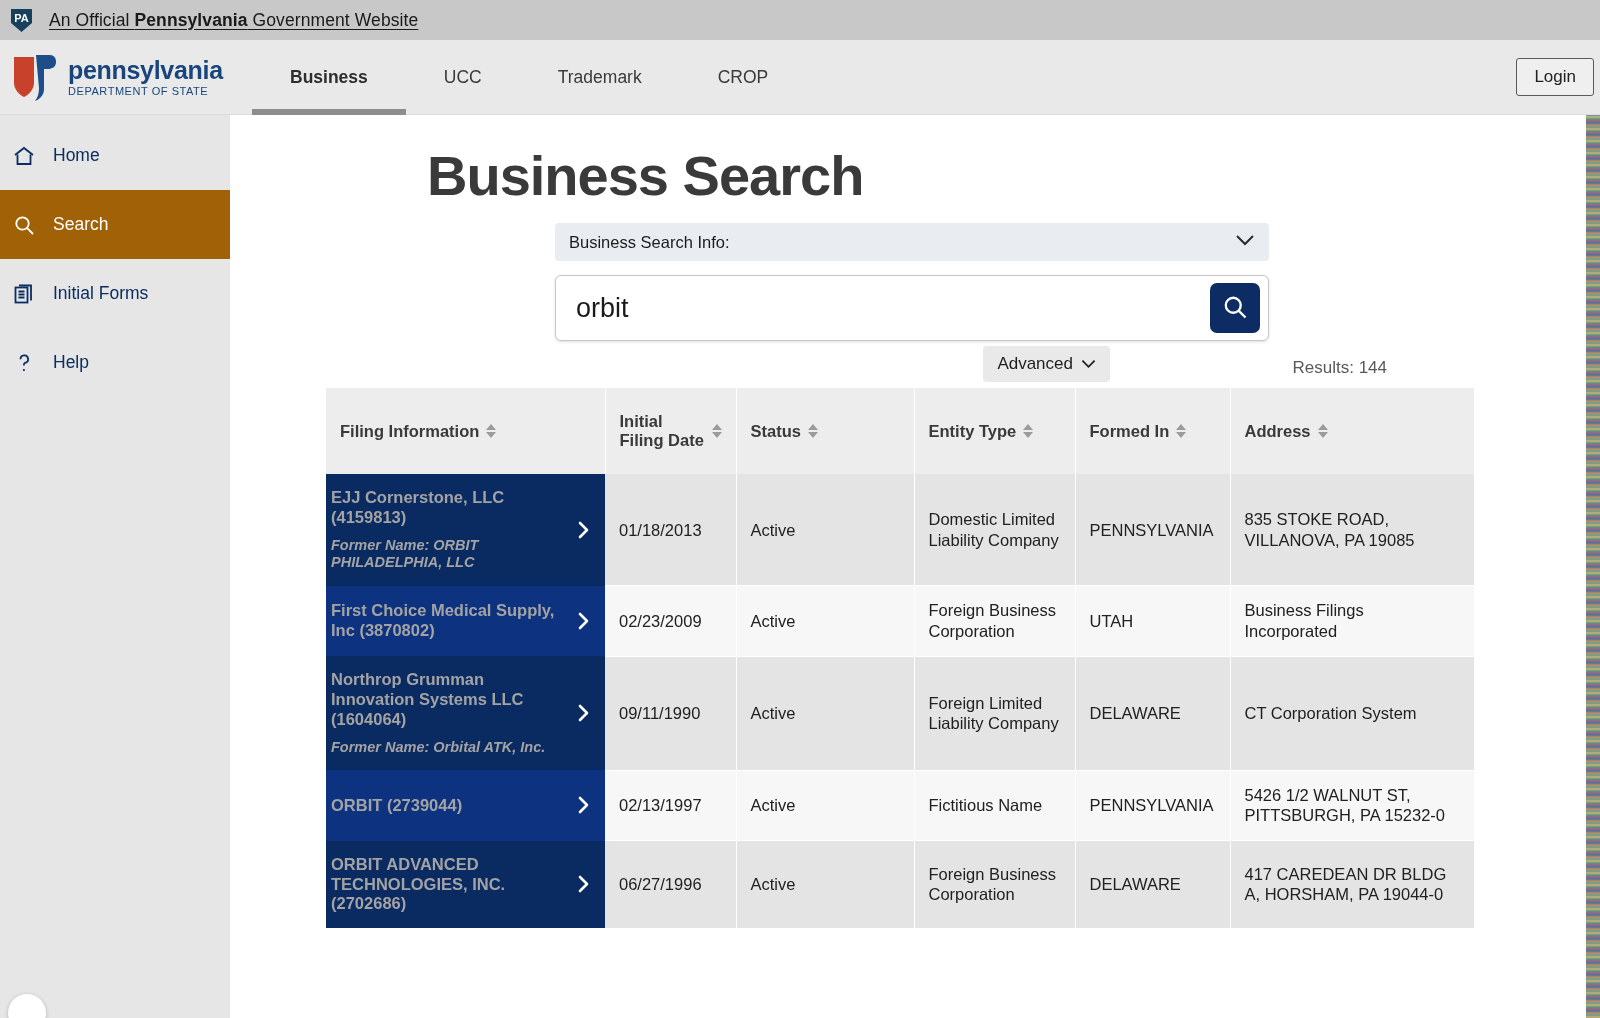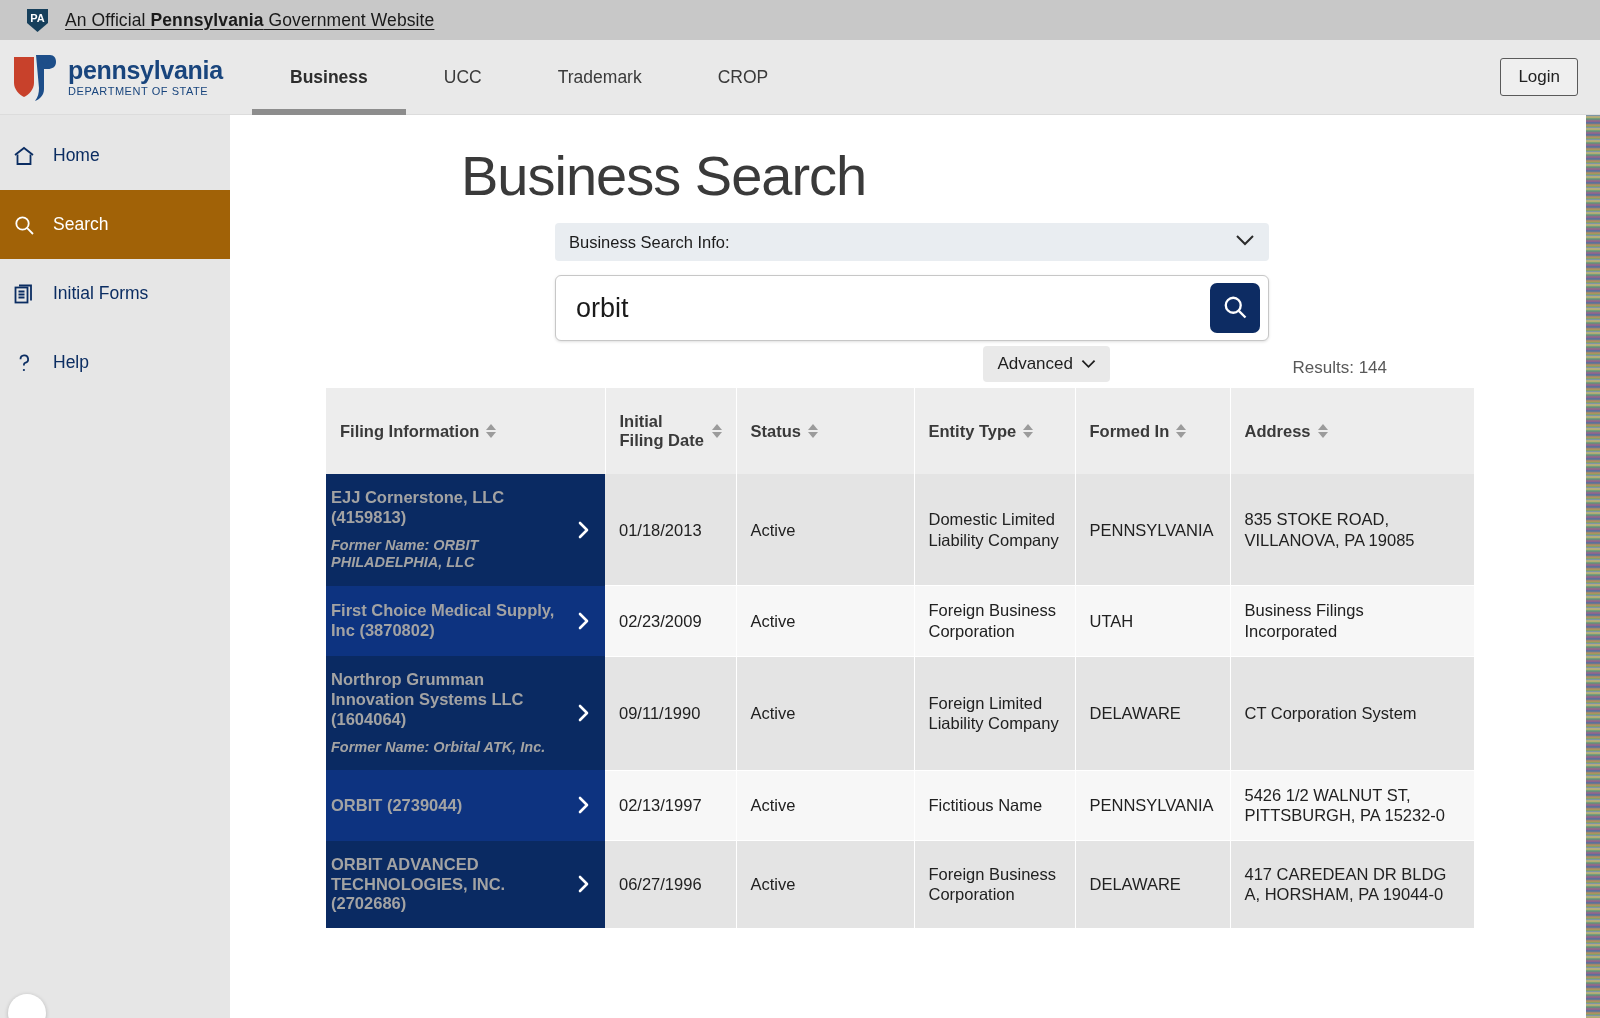--- a/index.html
+++ b/index.html
@@ -16,21 +16,20 @@
     background: #c8c8c8;
     display: flex;
     align-items: center;
     padding-left: 7px;
     gap: 13px;
   }
   .keystone {
     width: 29px; height: 29px;
     position: relative;
     flex: 0 0 auto;
-    margin-left: 16px;
   }
   .keystone svg { display: block; }
   .gov-banner-text {
     font-size: 17.5px;
     color: #1a1a1a;
     text-decoration: underline;
     text-underline-offset: 3px;
     letter-spacing: .1px;
     white-space: nowrap;
   }
@@ -88,21 +87,21 @@
   .nav-tab.active { font-weight: 700; color: #2d2d2d; }
   .nav-tab.active::after {
     content: "";
     position: absolute;
     left: 0; right: 0; bottom: 0;
     height: 6px;
     background: #8d8d8d;
   }
   .login-btn {
     position: absolute;
-    right: 22px; top: 50%;
+    right: 6px; top: 50%;
     transform: translateY(-50%);
     background: #efefef;
     border: 1px solid #5a5a5a;
     border-radius: 3px;
     padding: 8px 17px;
     font-size: 17px;
     color: #222;
     cursor: pointer;
     font-family: inherit;
   }
@@ -157,24 +156,24 @@
     position: relative;
     overflow: hidden;
   }
   .content {
     width: 1148px;
     margin: 0 auto;
     padding-top: 31px;
   }
   .page-title {
     font-size: 56px;
-    font-weight: 400;
+    font-weight: 700;
     color: #3a3a3a;
     letter-spacing: -1px;
-    margin-left: 120px;
+    margin-left: 86px;
     line-height: 1.08;
   }
   .notice {
     font-style: italic;
     font-size: 17.5px;
     color: #2e2e2e;
     line-height: 1.33;
     margin: 17px 0 0 214px;
     max-width: 660px;
   }

